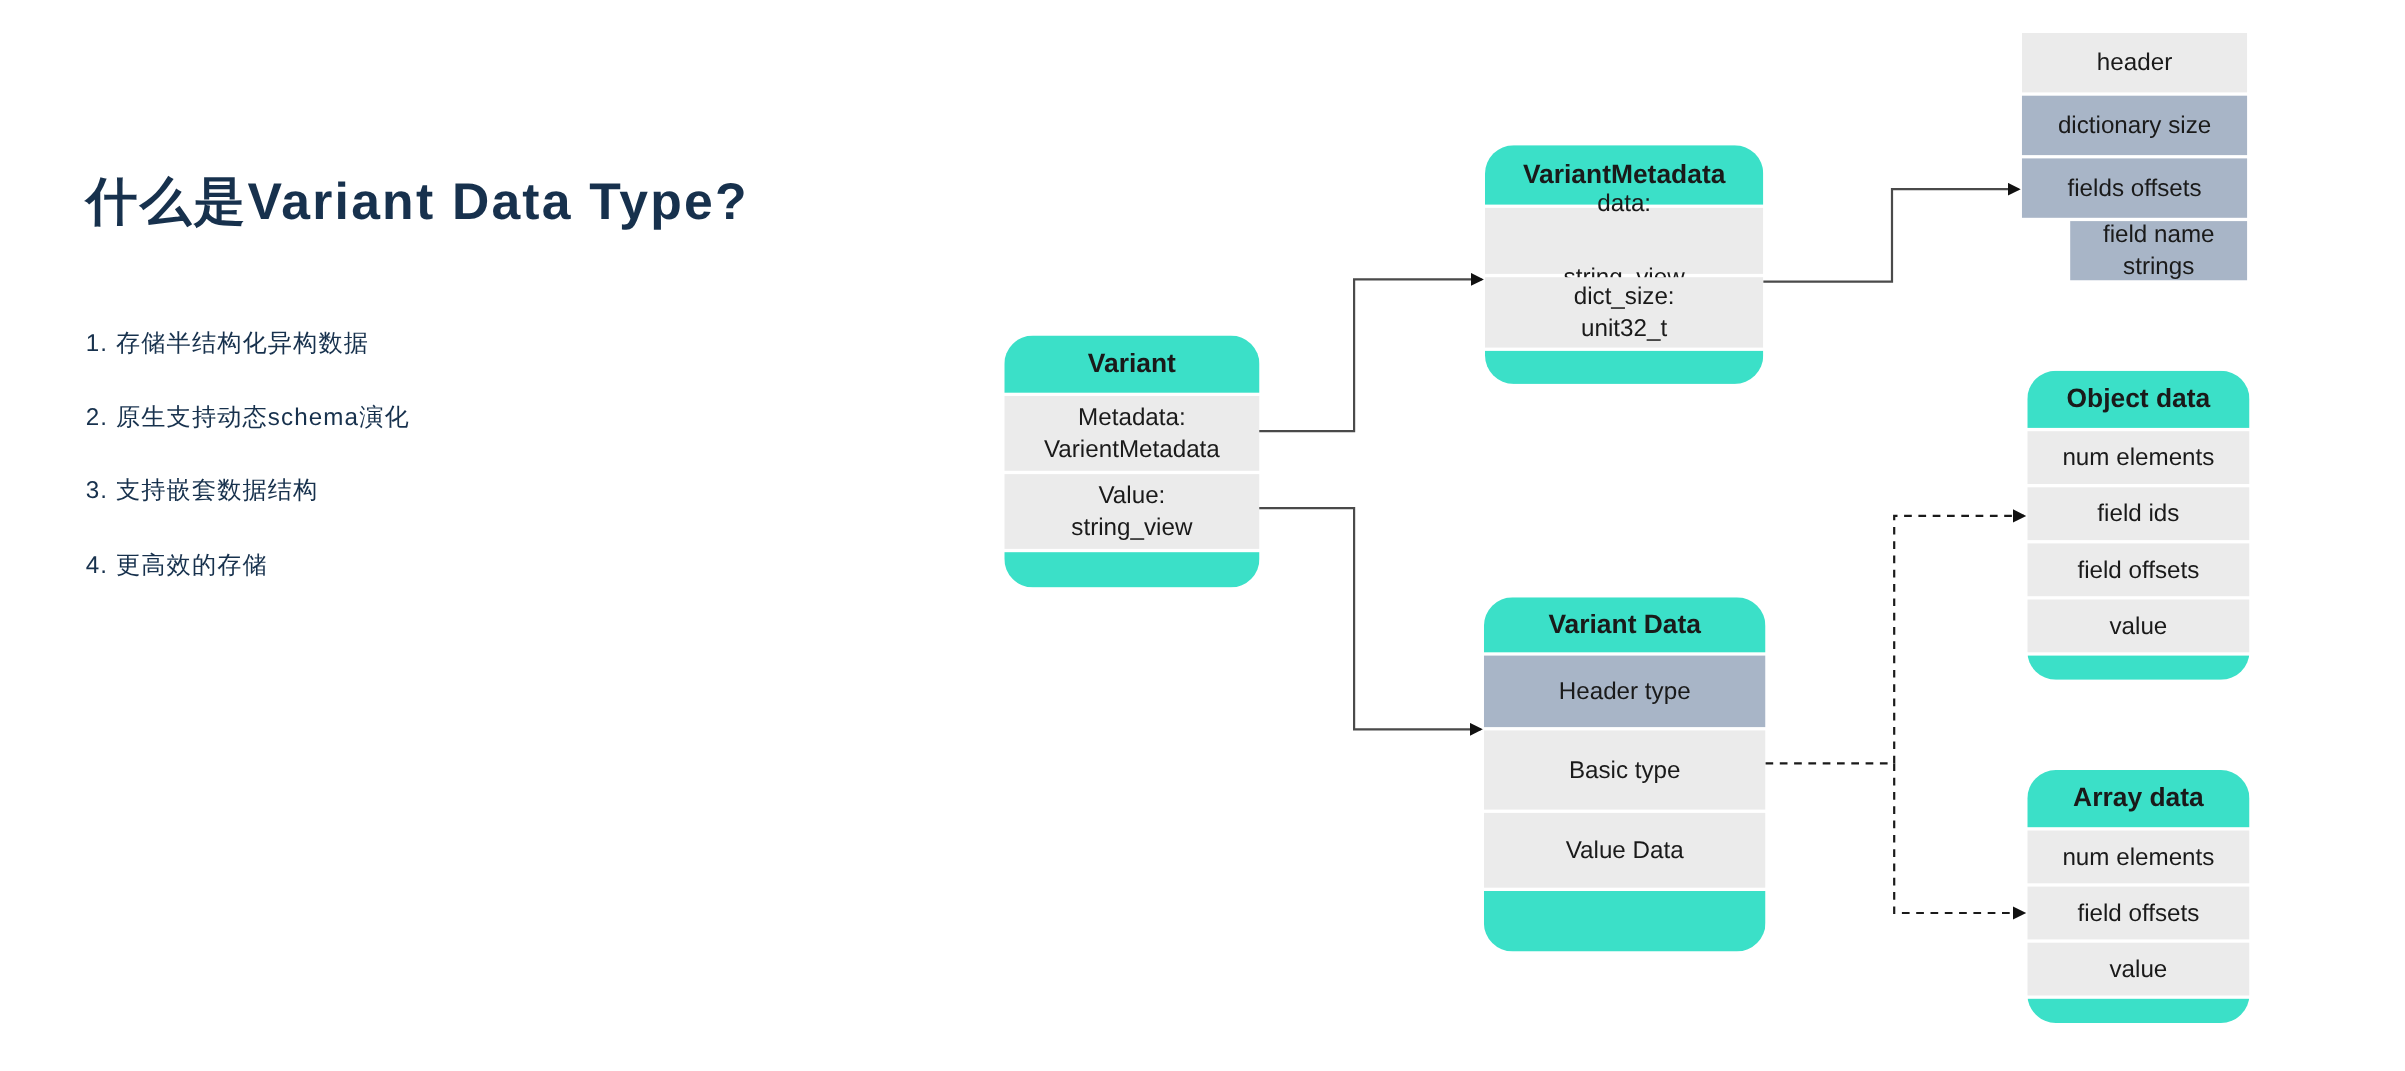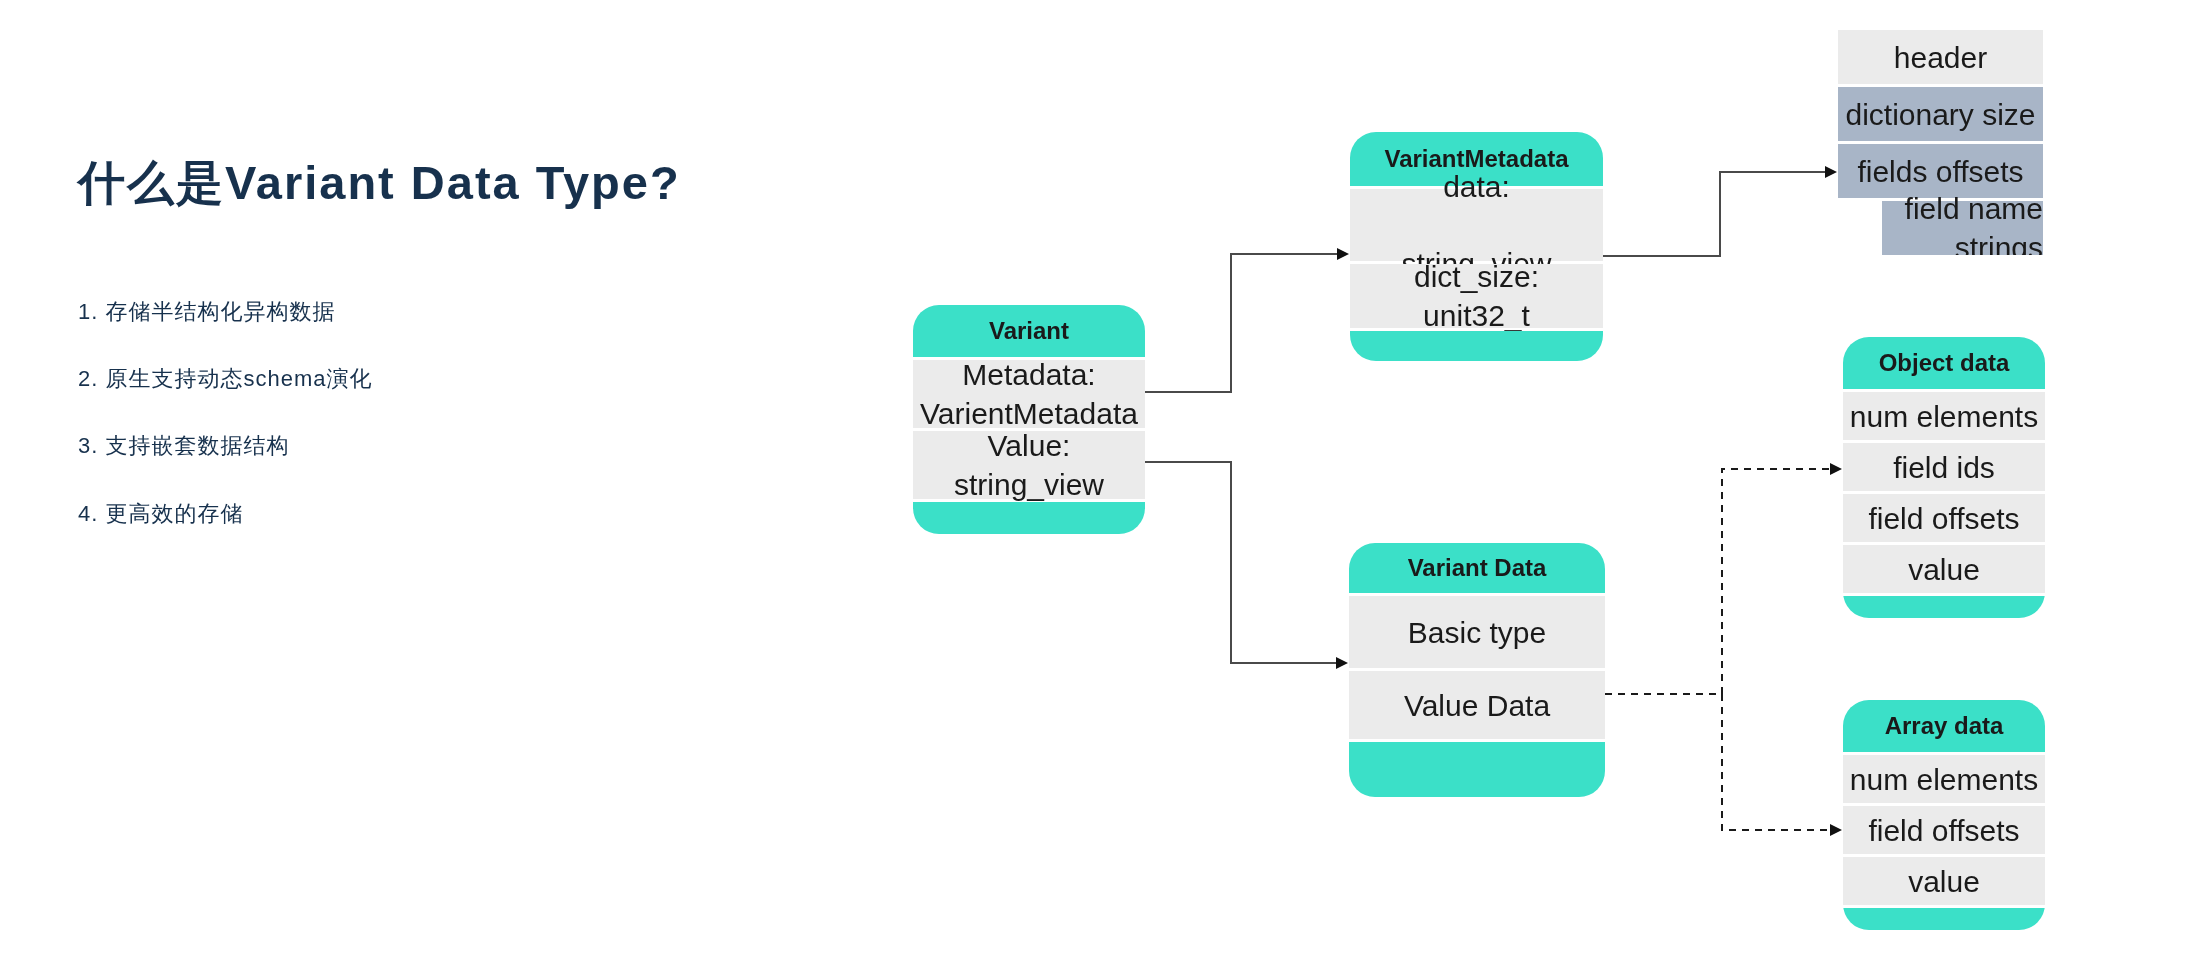--- a/index.html
+++ b/index.html
@@ -61,24 +61,23 @@
     justify-content:center;
     font-size:24px;
     font-weight:600;
     flex:0 0 auto;
   }
   .row{
     display:flex;
     flex-direction:column;
     align-items:center;
     justify-content:center;
-    font-size:30px;
+    font-size:22px;
     line-height:1.3;
     flex:0 0 auto;
-    text-align:right;
   }
   .row.light{background:var(--light-row);}
   .row.blue{background:var(--blue-row);}
   .ftr{background:var(--teal);flex:0 0 auto;}
   .connectors{
     position:absolute;
     left:0;top:0;
     width:2186px;height:974px;
     pointer-events:none;
   }
@@ -123,40 +122,41 @@
     </div>
     <div class="row light" style="height:68px;">
       <span>Value:</span>
       <span>string_view</span>
     </div>
     <div class="ftr" style="height:32px;"></div>
   </div>
 
   <div class="node" style="left:1350px;top:132px;width:253px;">
     <div class="hdr" style="height:54px;">VariantMetadata</div>
-    <div class="row light" style="height:72px;gap:38px;">
+    <div class="row light" style="height:60px;gap:38px;">
       <span>data:</span>
       <span>string_view</span>
     </div>
     <div class="row light" style="height:64px;">
       <span>dict_size:</span>
       <span>unit32_t</span>
     </div>
     <div class="ftr" style="height:30px;"></div>
   </div>
 
   <div class="node plain" style="left:1838px;top:30px;width:205px;">
     <div class="row light" style="height:54px;">header</div>
     <div class="row blue" style="height:54px;">dictionary size</div>
     <div class="row blue" style="height:54px;">fields offsets</div>
     <div class="row blue" style="height:54px;margin-left:44px;">field name strings</div>
   </div>
 
   <div class="node" style="left:1349px;top:543px;width:256px;">
     <div class="hdr" style="height:50px;">Variant Data</div>
+    <div class="row blue" style="height:65px;">Header type</div>
     <div class="row light" style="height:72px;">Basic type</div>
     <div class="row light" style="height:68px;">Value Data</div>
     <div class="ftr" style="height:55px;"></div>
   </div>
 
   <div class="node" style="left:1843px;top:337px;width:202px;">
     <div class="hdr" style="height:52px;">Object data</div>
     <div class="row light" style="height:48px;">num elements</div>
     <div class="row light" style="height:48px;">field ids</div>
     <div class="row light" style="height:48px;">field offsets</div>

